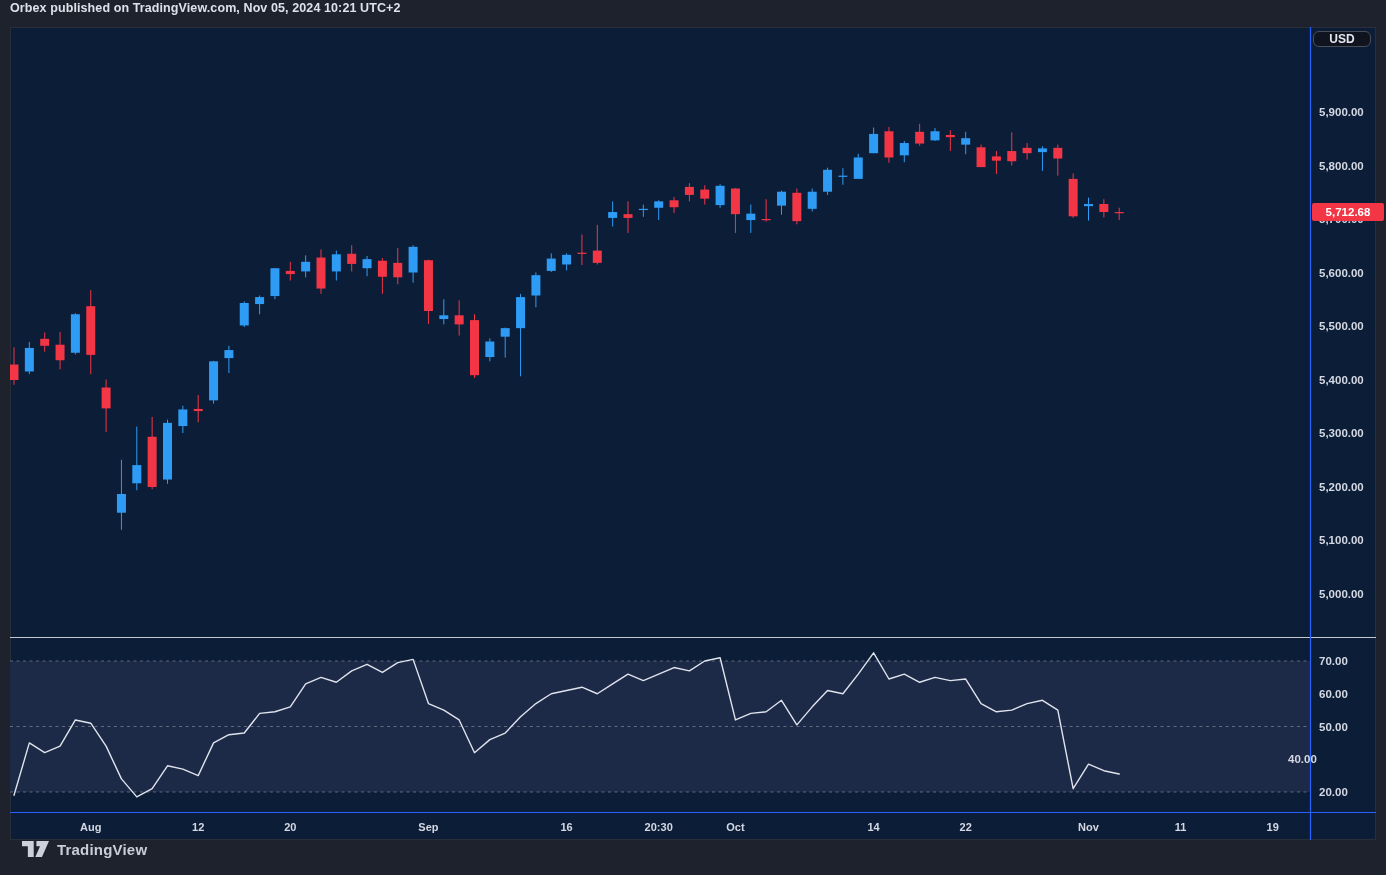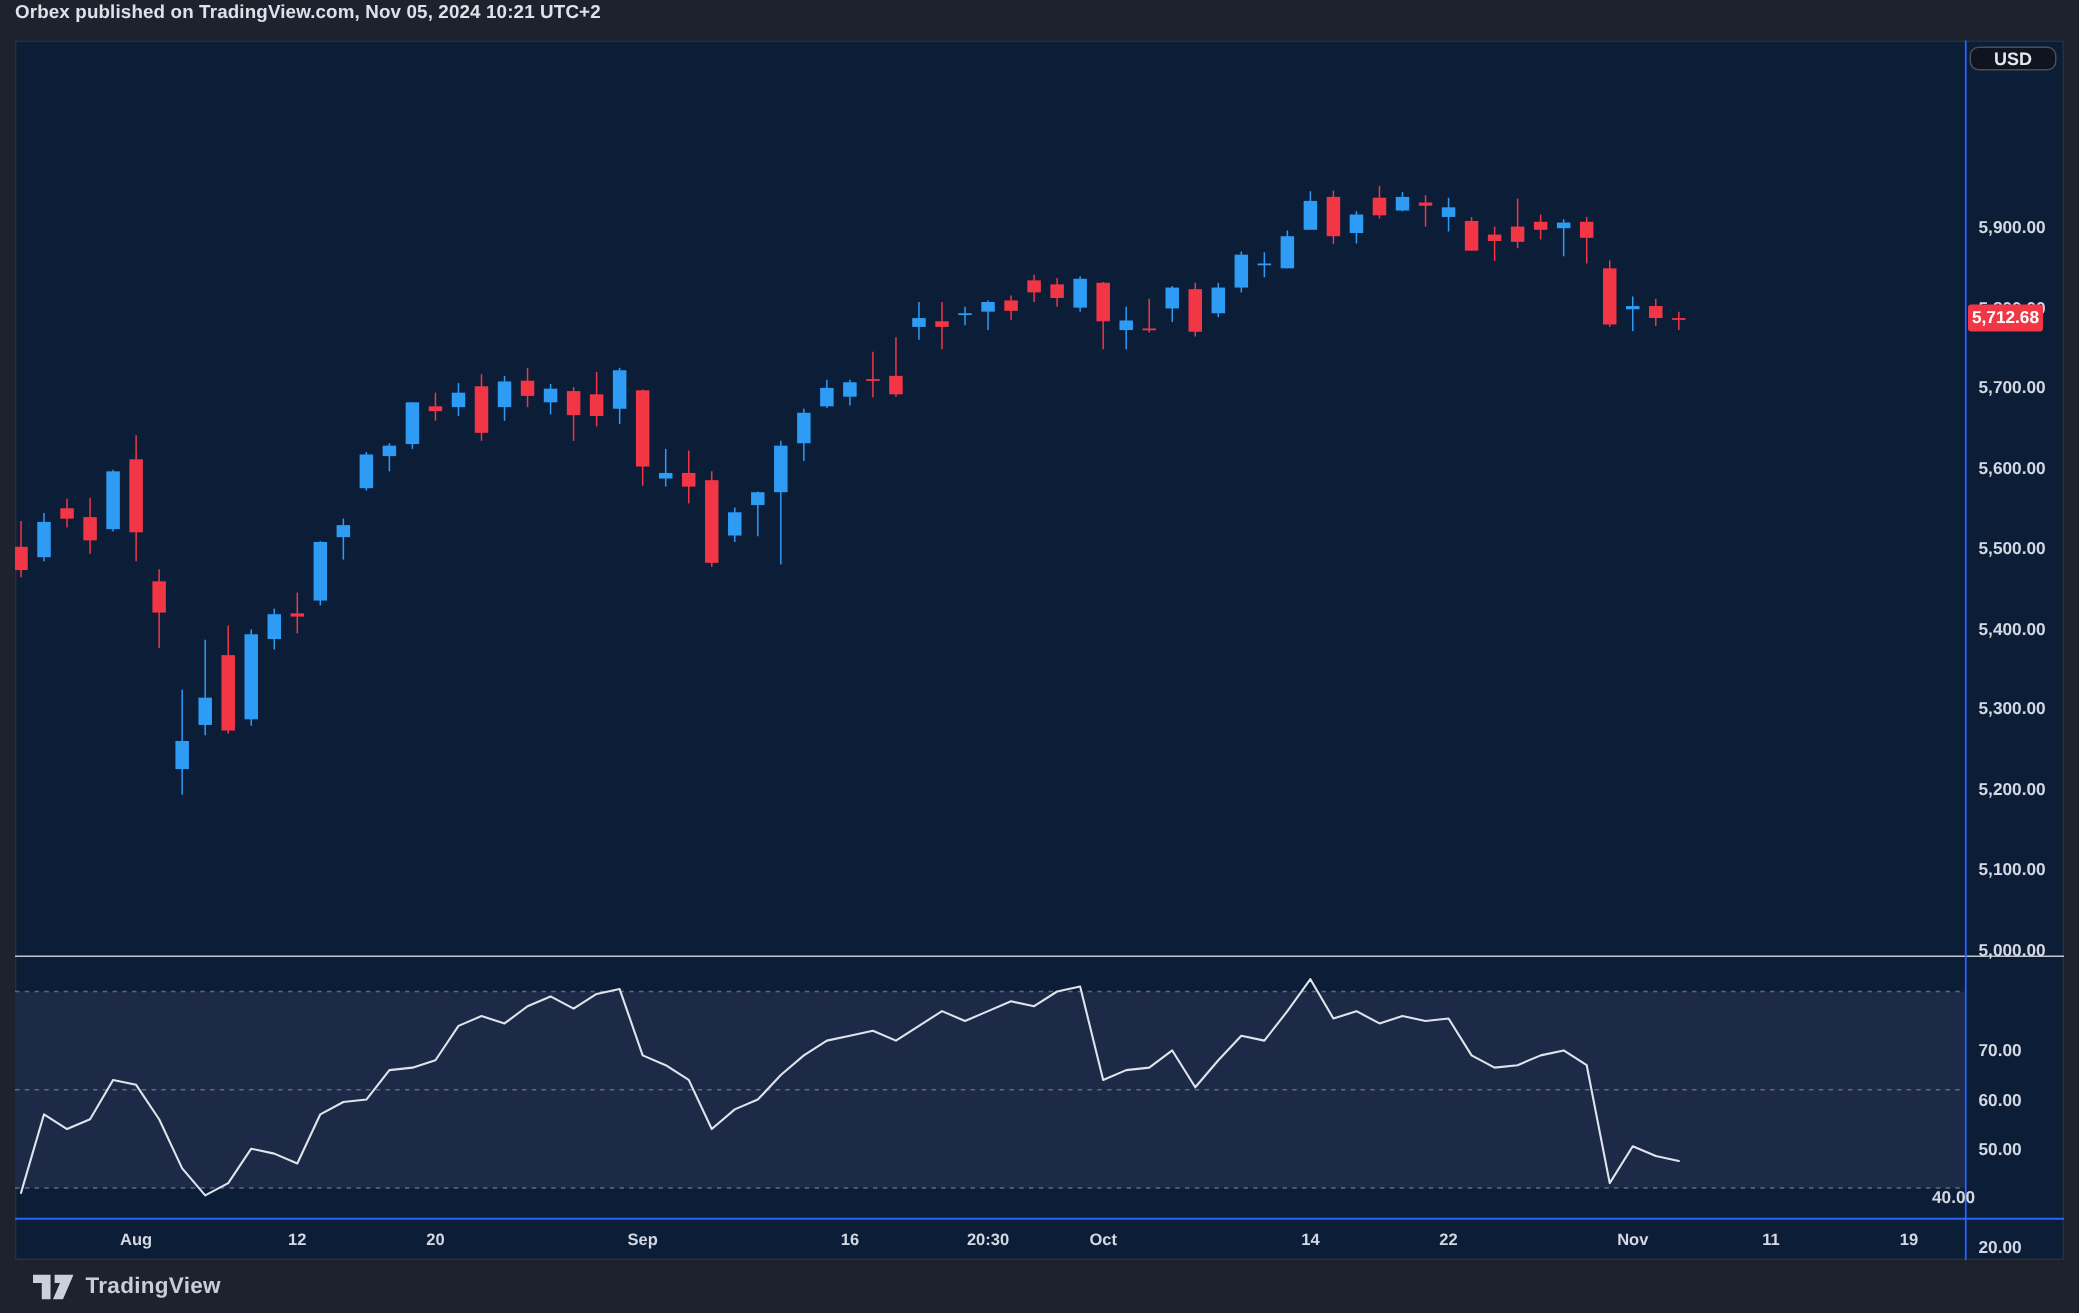--- a/index.html
+++ b/index.html
@@ -13,41 +13,41 @@
     display:flex;align-items:center;
     color:#dde1e9;font-size:12.5px;font-weight:700;letter-spacing:.1px;
   }
   .widget{
     position:absolute;left:10px;top:27px;width:1366px;height:813px;
     background:#0c1d38;border:1px solid #2a2e39;box-sizing:border-box;
   }
   svg.canvas{position:absolute;left:0;top:0;}
   .lbl{
     position:absolute;color:#d4d8e2;font-size:11.5px;font-weight:700;
-    transform:translateY(-50%);white-space:nowrap;margin-top:40px;
+    transform:translateY(-50%);white-space:nowrap;
   }
   .tlbl{
     position:absolute;color:#d4d8e2;font-size:11px;font-weight:700;
     transform:translate(-50%,-50%);white-space:nowrap;
   }
   .usd-badge{
     position:absolute;left:1313px;top:31px;width:58px;height:16px;
     background:#10141f;border:1px solid #4a4e59;border-radius:6px;
     color:#e3e6ee;font-size:12px;font-weight:700;
     display:flex;align-items:center;justify-content:center;box-sizing:border-box;
   }
   .price-tag{
-    position:absolute;left:1312px;top:203px;width:50px;height:18px;
+    position:absolute;left:1312px;top:203px;width:72px;height:18px;
     background:#f23645;border-radius:2px;color:#ffffff;
     font-size:11.5px;font-weight:700;
     display:flex;align-items:center;justify-content:center;
   }
   .ftr{
     position:absolute;left:0;top:840px;width:1386px;height:35px;
-    background:#1e222d;display:flex;align-items:center;
+    background:#1e222d;display:flex;align-items:flex-start;
   }
   .brand{display:flex;align-items:center;gap:8px;margin-left:22px;cursor:pointer;}
   .brand-text{color:#c9cdd7;font-size:15px;font-weight:700;letter-spacing:.2px;}
 </style>
 </head>
 <body>
 
 <div class="hdr">
   <span>Orbex published on TradingView.com, Nov 05, 2024 10:21 UTC+2</span>
 </div>

